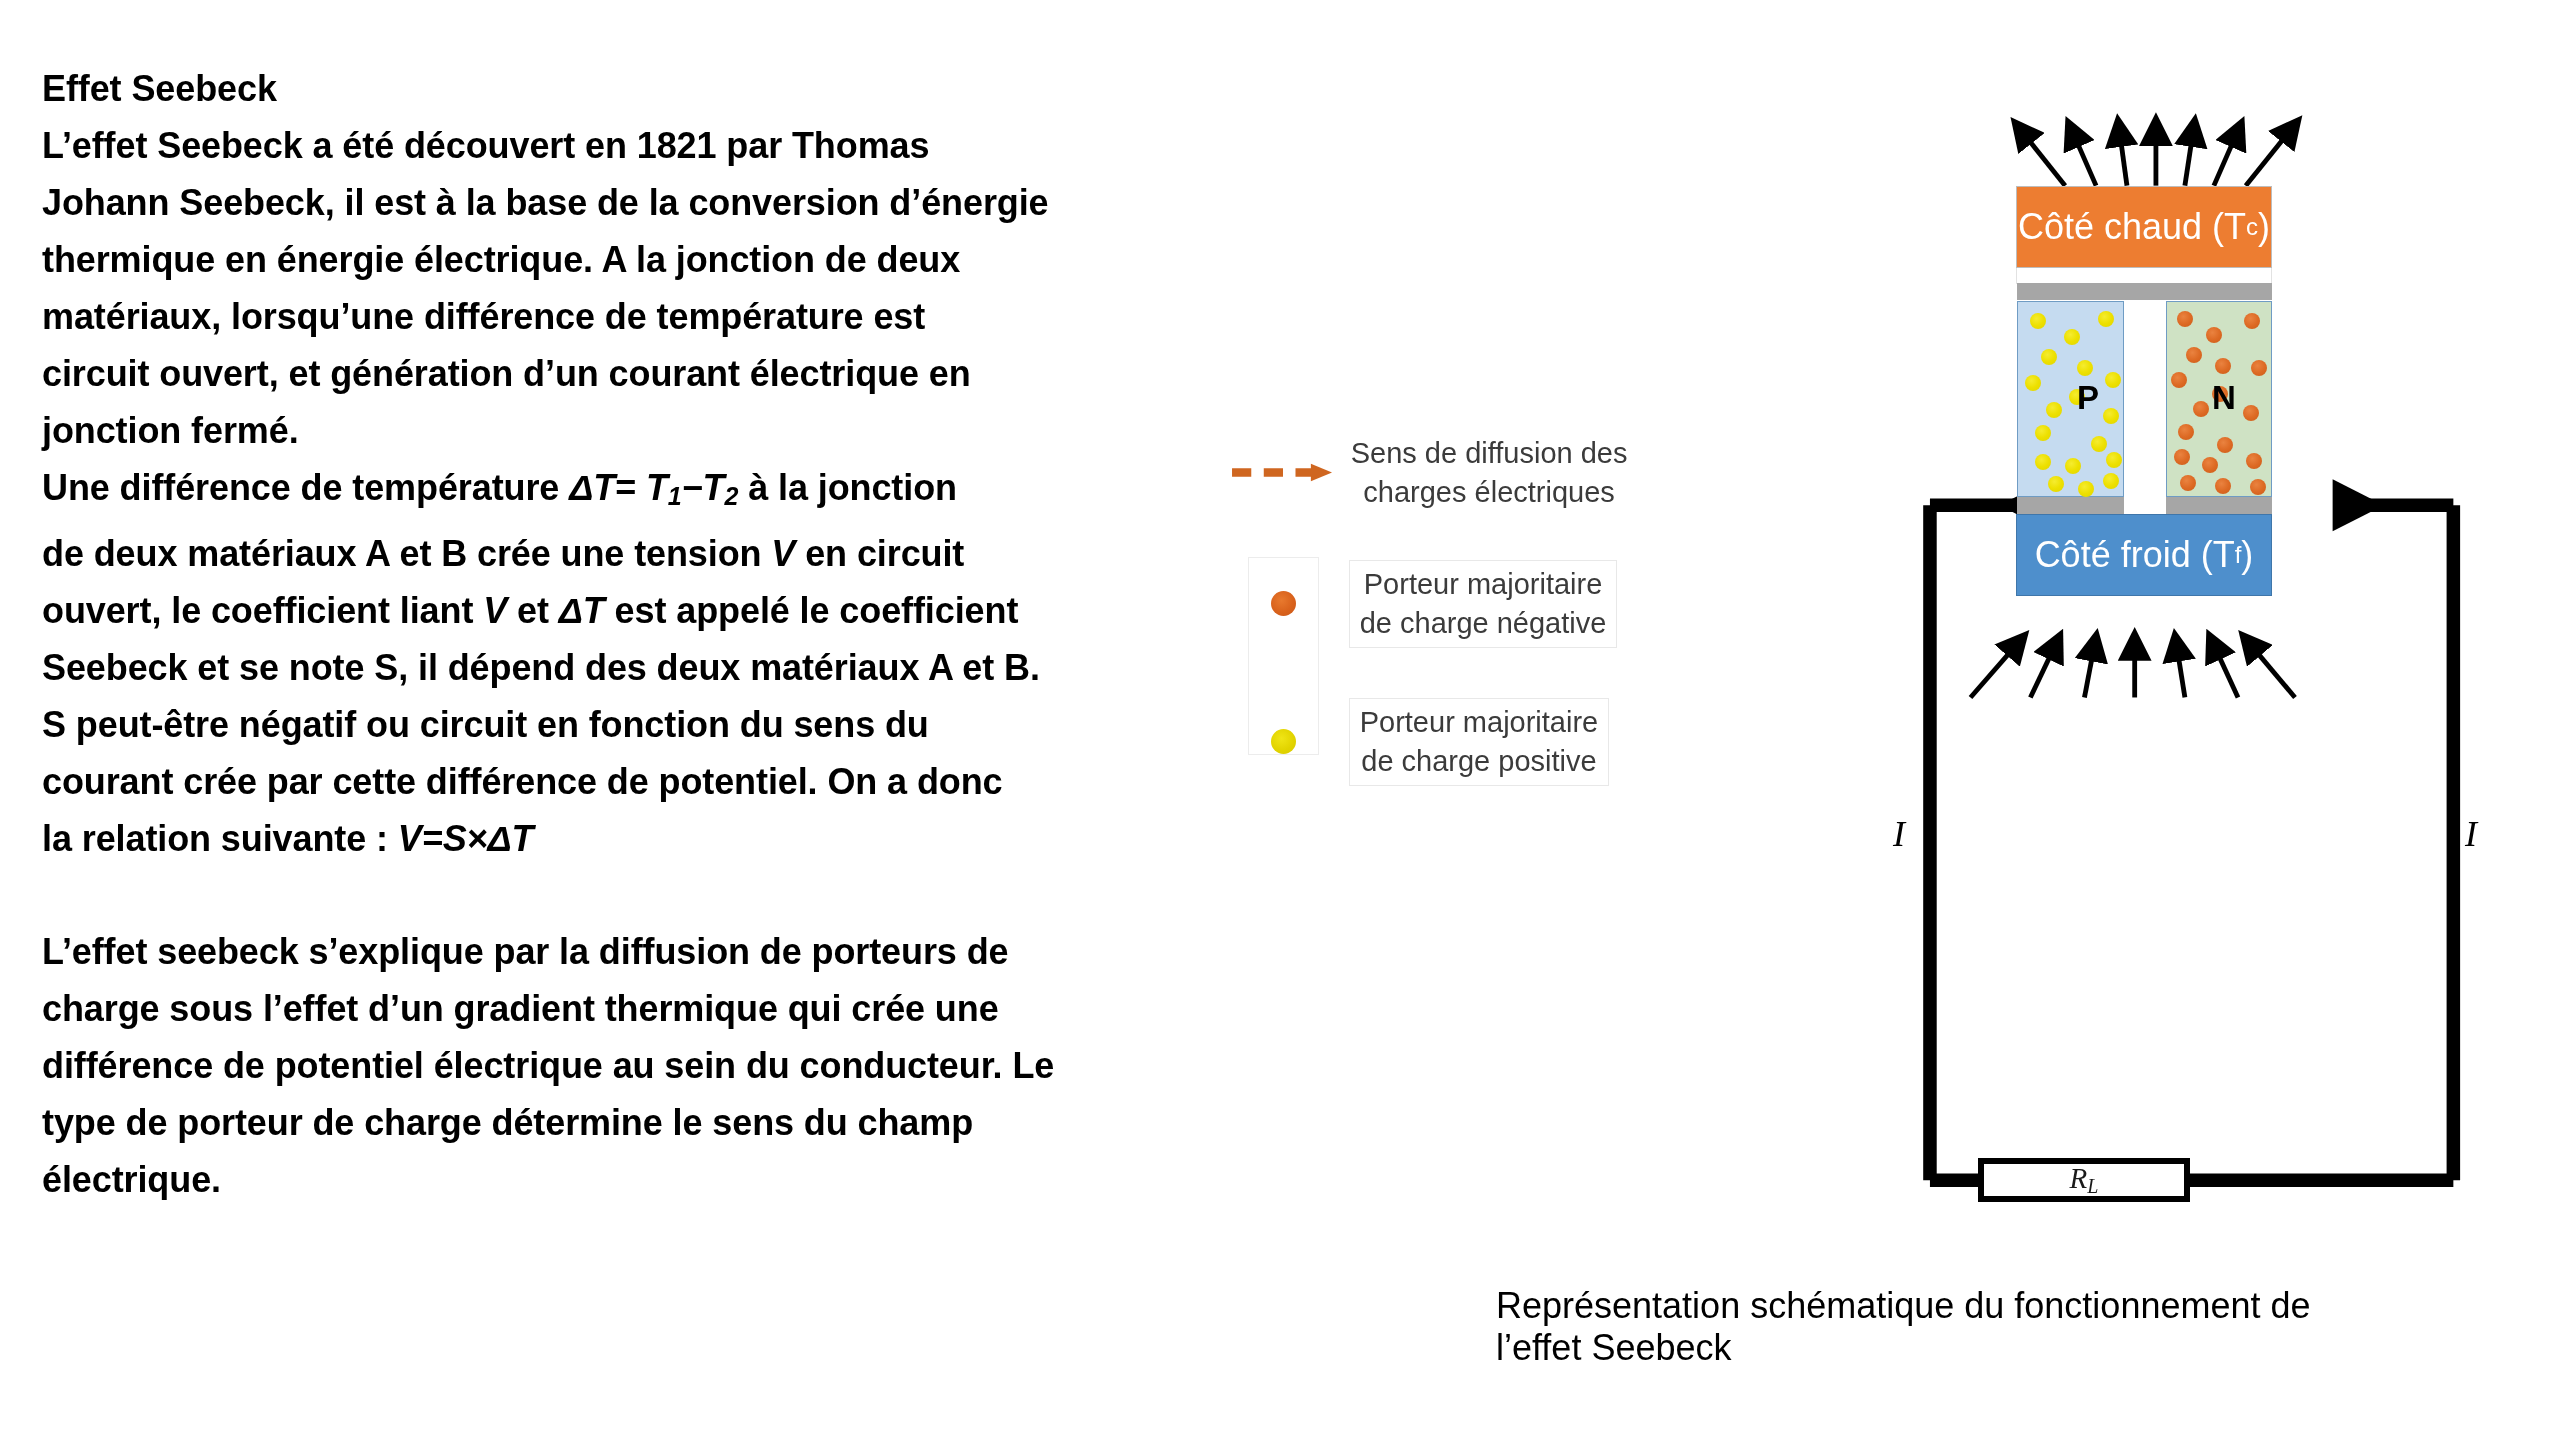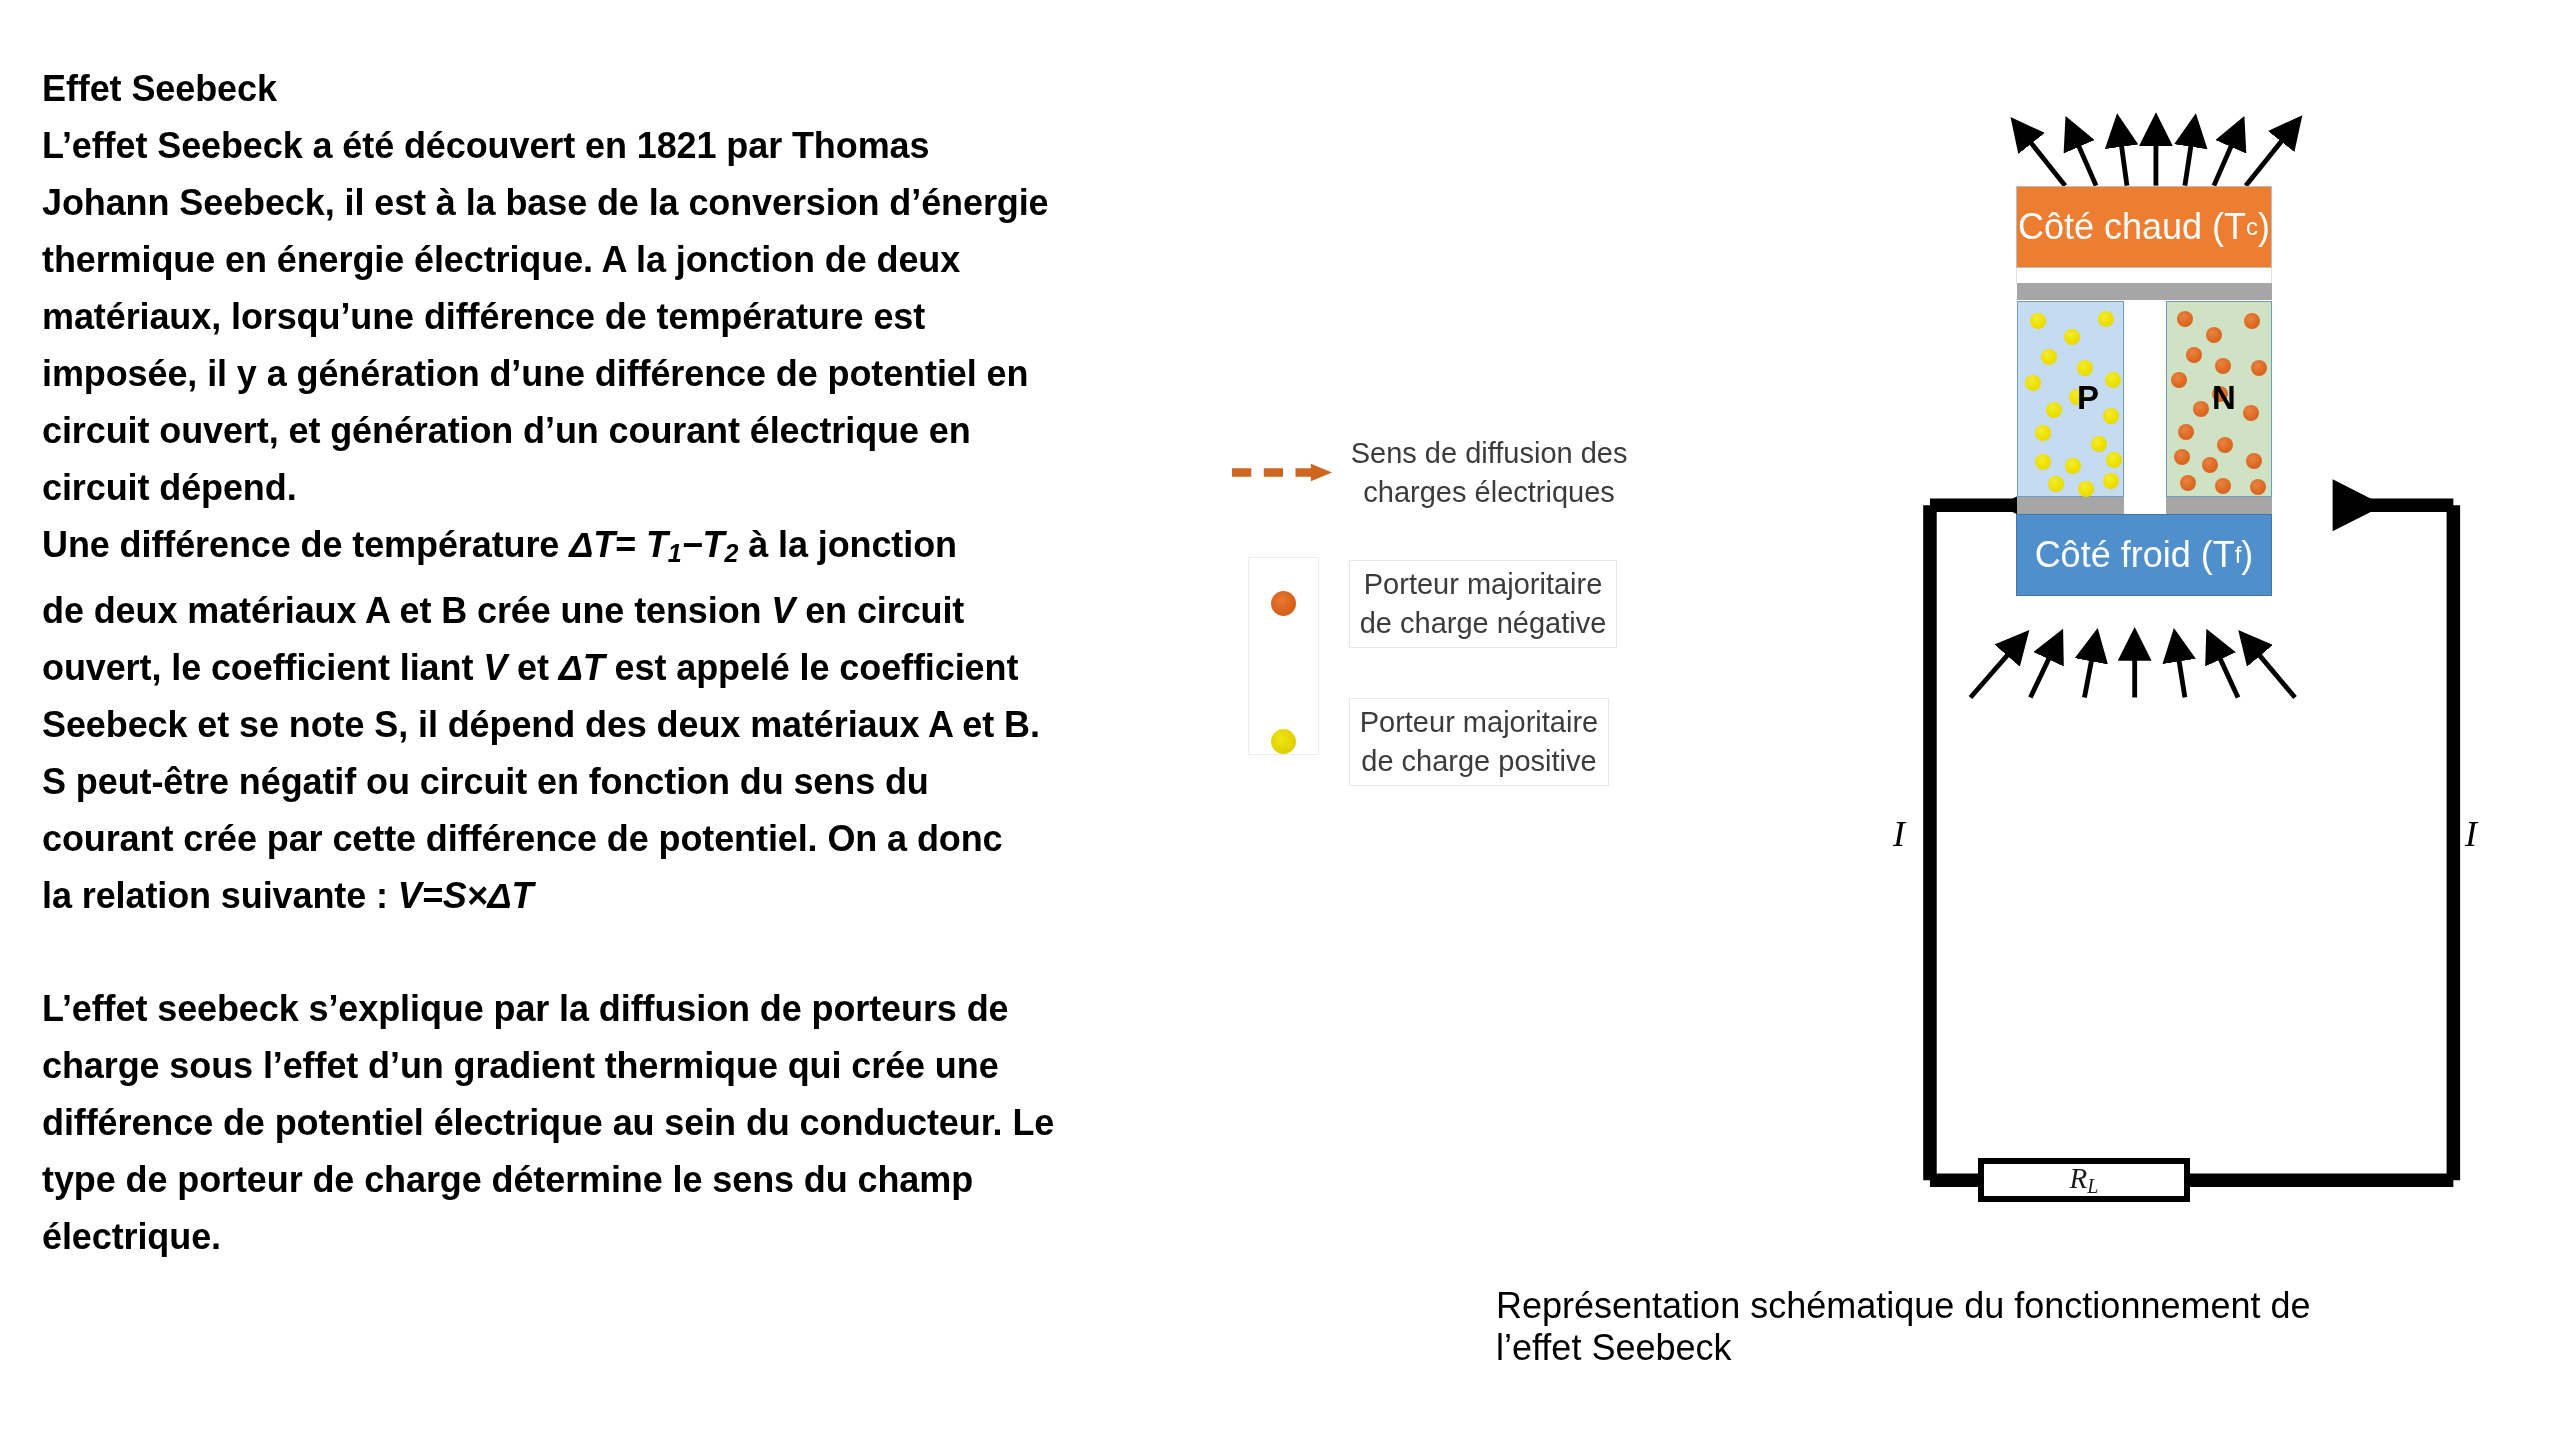--- a/index.html
+++ b/index.html
@@ -230,23 +230,22 @@
 <div id="page">
 
   <div id="text-column">
 
     <div class="body-line">Effet Seebeck</div>
 
     <div class="body-line">L’effet Seebeck a été découvert en 1821 par Thomas</div>
     <div class="body-line">Johann Seebeck, il est à la base de la conversion d’énergie</div>
     <div class="body-line">thermique en énergie électrique. A la jonction de deux</div>
     <div class="body-line">matériaux, lorsqu’une différence de température est</div>
-    <div class="body-line">imposée, il y a génération d’une différence de potentiel en</div>
     <div class="body-line">circuit ouvert, et génération d’un courant électrique en</div>
-    <div class="body-line">circuit dépend.</div>
+    <div class="body-line">jonction fermé.</div>
 
     <div class="body-line"><span>Une différence de température </span><span class="italic">ΔT</span><span>= </span><span class="italic">T</span><span class="sub">1</span><span class="italic">−</span><span class="italic">T</span><span class="sub">2</span><span> à la jonction</span></div>
 
     <div class="body-line"><span>de deux matériaux A et B crée une tension </span><span class="italic">V</span><span> en circuit</span></div>
 
     <div class="body-line"><span>ouvert, le coefficient liant </span><span class="italic">V</span><span> et </span><span class="italic">ΔT</span><span> est appelé le coefficient</span></div>
 
     <div class="body-line">Seebeck et se note S, il dépend des deux matériaux A et B.</div>
     <div class="body-line">S peut-être négatif ou circuit en fonction du sens du</div>
     <div class="body-line">courant crée par cette différence de potentiel. On a donc</div>

